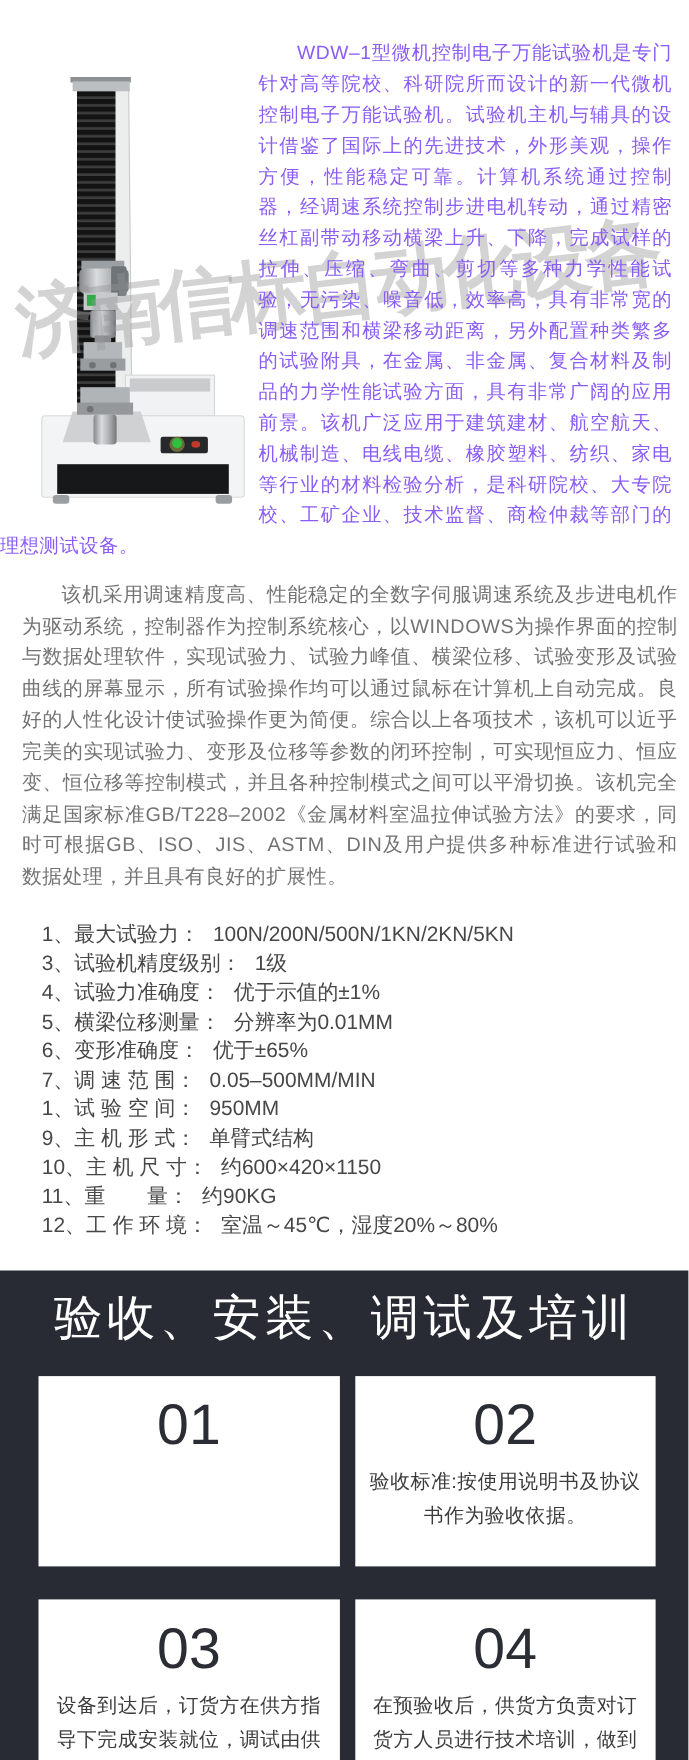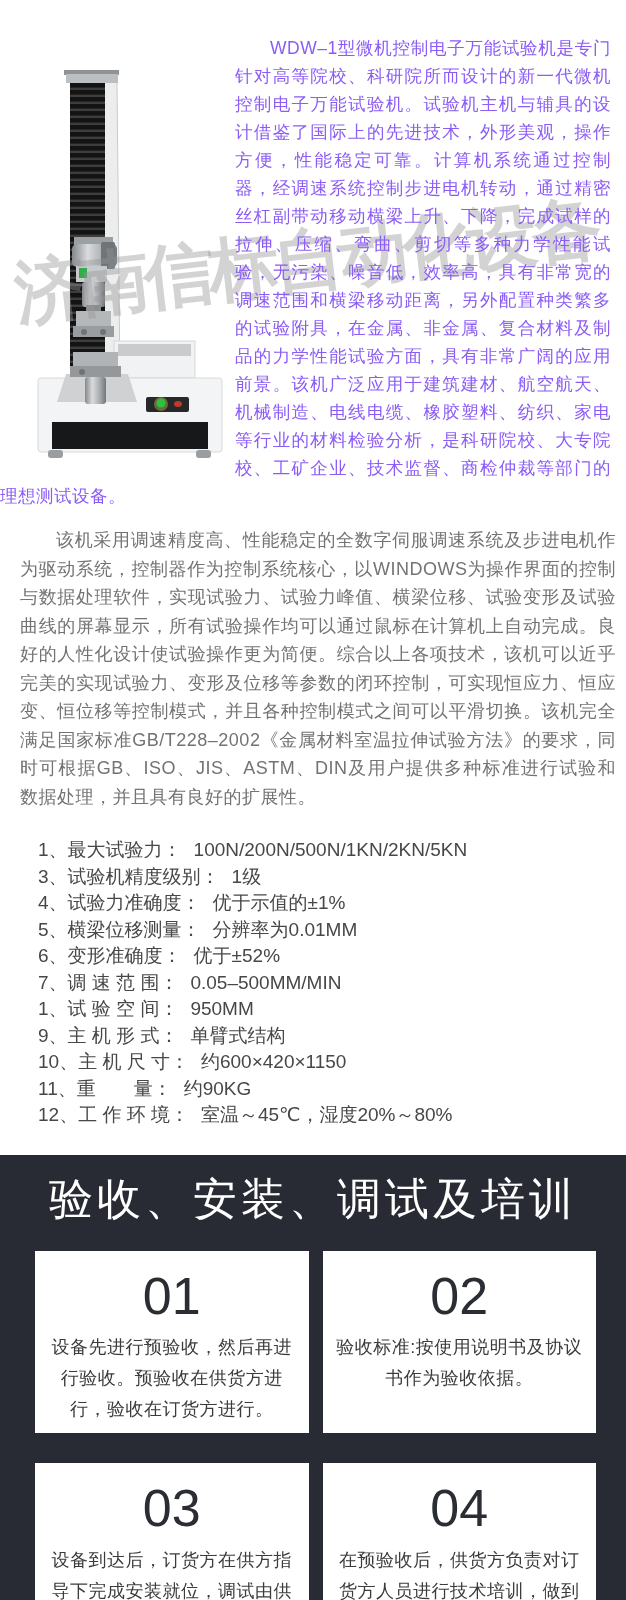--- a/index.html
+++ b/index.html
@@ -127,21 +127,21 @@
     <div class="spec-row">
         <span class="spec-label">4、试验力准确度：</span>
         <span class="spec-value">优于示值的±1%</span>
       </div>
     <div class="spec-row">
         <span class="spec-label">5、横梁位移测量：</span>
         <span class="spec-value">分辨率为0.01MM</span>
       </div>
     <div class="spec-row">
         <span class="spec-label">6、变形准确度：</span>
-        <span class="spec-value">优于±52%</span>
+        <span class="spec-value">优于±65%</span>
       </div>
     <div class="spec-row">
         <span class="spec-label">7、调 速 范 围：</span>
         <span class="spec-value">0.05–500MM/MIN</span>
       </div>
     <div class="spec-row">
         <span class="spec-label">1、试 验 空 间：</span>
         <span class="spec-value">950MM</span>
       </div>
     <div class="spec-row">
@@ -160,21 +160,20 @@
         <span class="spec-label">12、工 作 环 境：</span>
         <span class="spec-value">室温～45℃，湿度20%～80%</span>
       </div>
   </section>
 
   <section class="acceptance">
     <h2 class="acceptance-title">验收、安装、调试及培训</h2>
     <div class="cards">
       <div class="card">
         <div class="card-number">01</div>
-        <p class="card-text">设备先进行预验收，然后再进行验收。预验收在供货方进行，验收在订货方进行。</p>
       </div>
       <div class="card">
         <div class="card-number">02</div>
         <p class="card-text">验收标准:按使用说明书及协议书作为验收依据。</p>
       </div>
       <div class="card">
         <div class="card-number">03</div>
         <p class="card-text">设备到达后，订货方在供方指导下完成安装就位，调试由供方负责。</p>
       </div>
       <div class="card">

